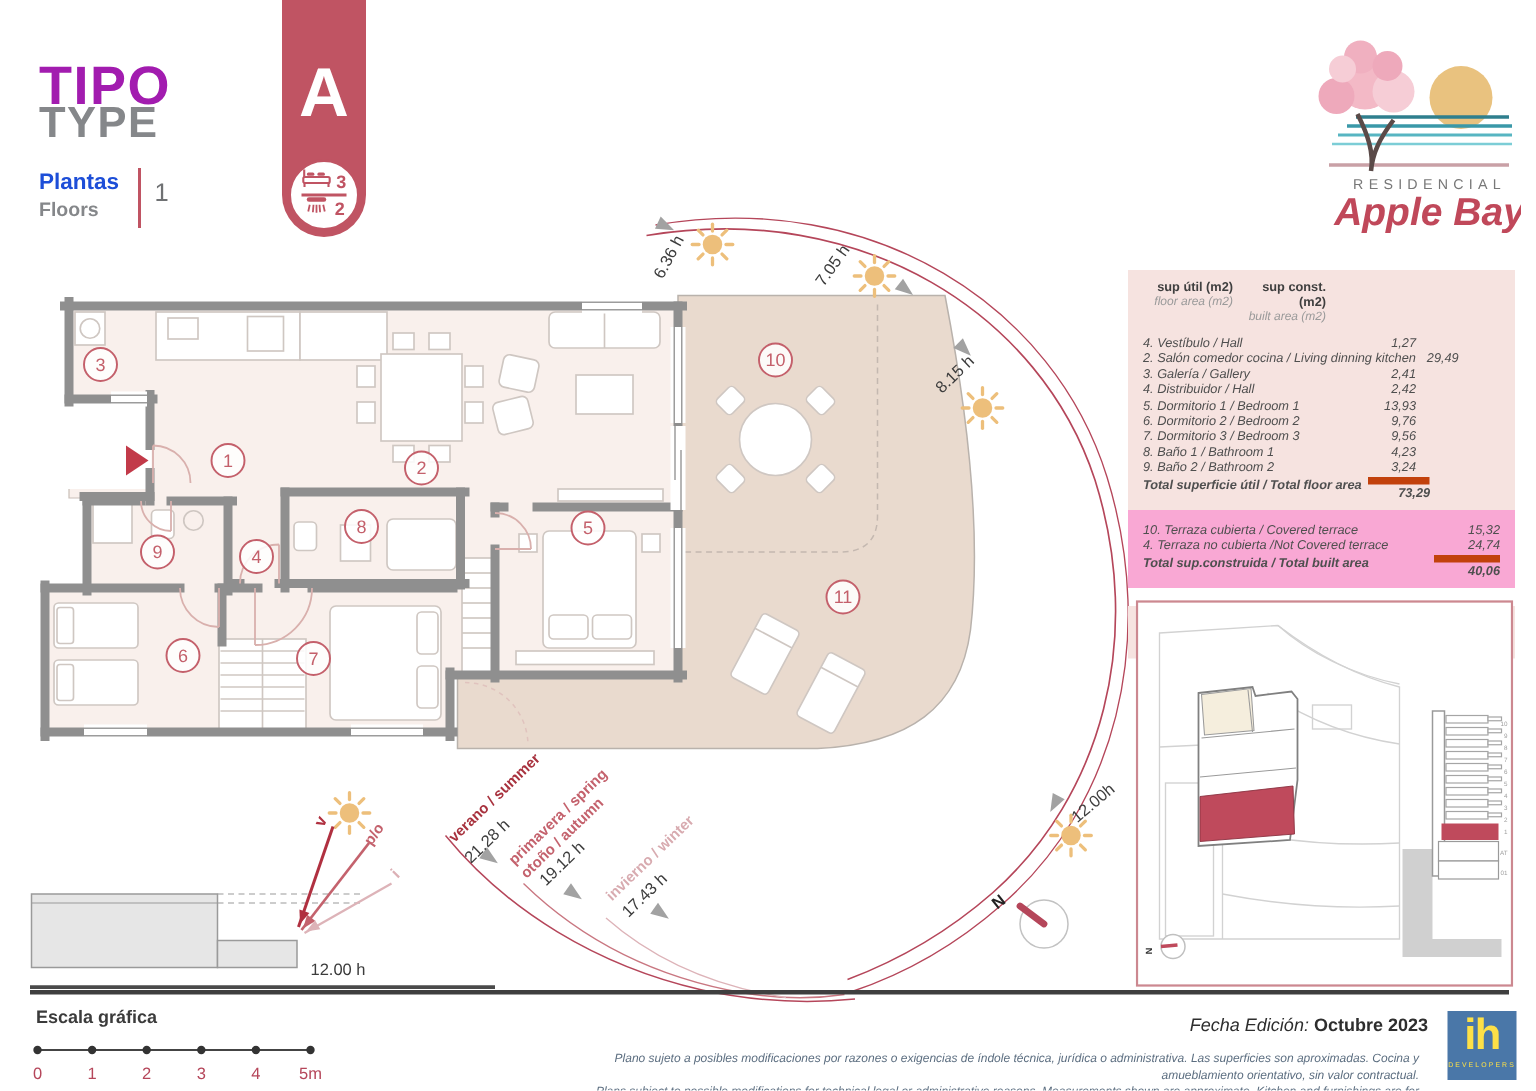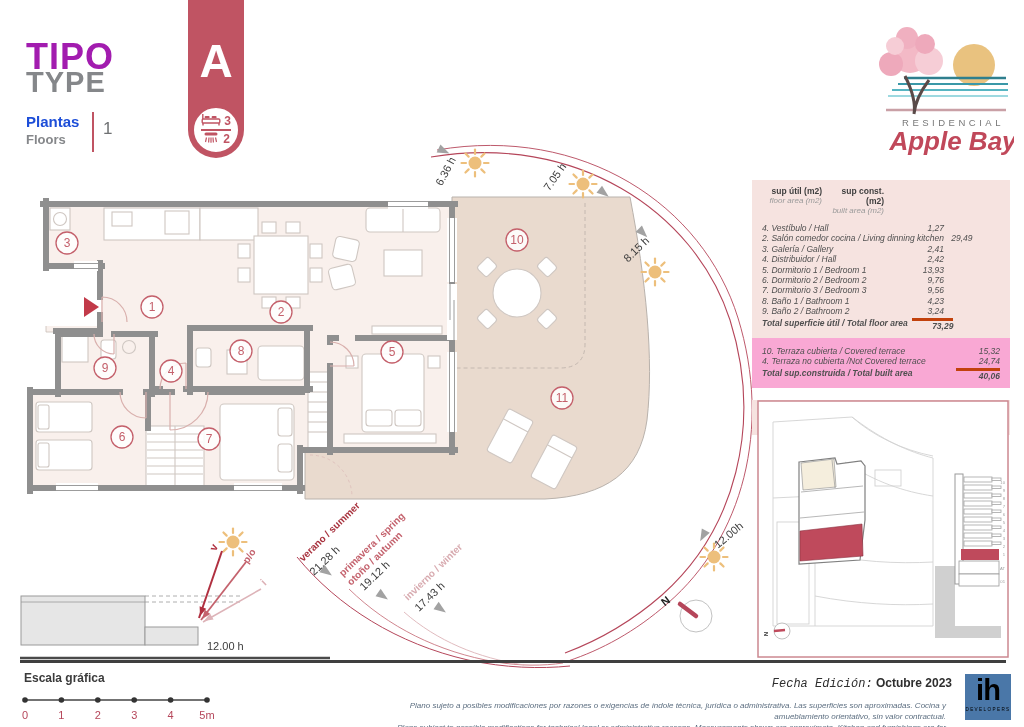--- a/index.html
+++ b/index.html
@@ -30,35 +30,35 @@
   .t-head { display:flex; margin-bottom:7px; }
   .t-title { flex:1; color:#c4525f; font-weight:bold; font-style:italic; font-size:11px; padding-top:2px; }
   .t-colhead { width:60px; text-align:right; line-height:10px; }
   .t-colhead .c1 { font-weight:bold; color:#3f3f3f; font-size:8.5px; }
   .t-colhead .c2 { font-style:italic; color:#9a9a9a; font-size:8px; }
   .t-row { display:flex; font-style:italic; line-height:10.4px; }
   .t-lbl { flex:1; padding-right:4px; white-space:nowrap; }
   .t-v1 { width:50px; text-align:right; }
   .t-v2 { width:56px; text-align:right; }
   .t-row.total { font-weight:bold; margin-top:1px; }
-  .uline { border-top:3px solid #c2410c; }
+  .uline { border-top:5px solid #c2410c; }
   .tbl-sec.white { background:#f9a8d4; padding-top:8px; }
   .pp { margin-top:12px; display:flex; align-items:center; }
   .pp-lbl { flex:1; color:#c4525f; font-weight:bold; font-style:italic; font-size:8.5px; line-height:11px; }
   .pp-val { color:#c4525f; font-weight:bold; font-style:italic; font-size:14px; }
 
   
   .foot-line { left:20px; top:660px; width:986px; height:2.5px; background:#3f3f3f; }
   .scale-title { left:24px; top:671px; font-size:12px; font-weight:bold; color:#3b3b3b; }
   .legal { right:78px; top:700px; width:560px; text-align:right; font-size:8px; font-style:italic;
            color:#5c6e80; line-height:11px; }
   .edition { right:72px; top:676px; font-size:12px; color:#2e2e2e; }
-  .edition i { font-style:italic;font-family:Liberation Mono, monospace; }
+  .edition i { font-style:italic; }
   .edition b { font-style:normal; }
-  .ih { left:965px; top:674px; width:46px; height:46px; background:#4a77a8; color:#000000; text-align:center; }
+  .ih { left:965px; top:674px; width:46px; height:46px; background:#4a77a8; color:#fde047; text-align:center; }
   .ih .big { font-size:29px; font-weight:bold; line-height:33px; letter-spacing:-1px; }
   .ih .sub { font-size:4.6px; letter-spacing:1.4px; }
 
   svg text { font-family:"Liberation Sans", sans-serif; }
   .logo-res { letter-spacing:3.5px; }
 </style>
 </head>
 <body>
 
 <div class="page">

